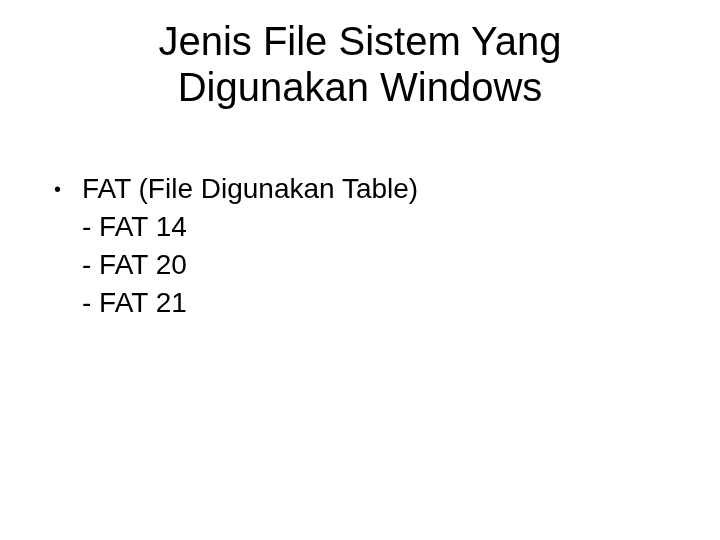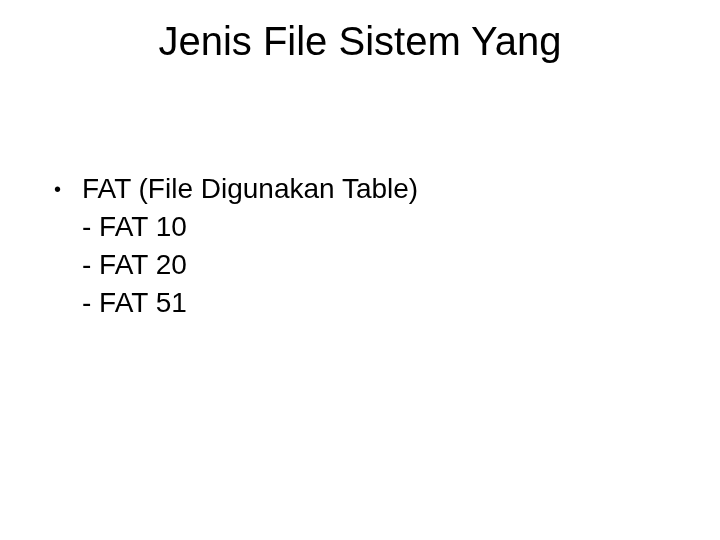--- a/index.html
+++ b/index.html
@@ -53,25 +53,26 @@
     padding-left: 28px;
   }
 </style>
 </head>
 <body>
 
 <div class="slide">
 
   <div class="title">
     <div>Jenis File Sistem Yang</div>
+    <div>Digunakan Windows</div>
   </div>
 
   <div class="body">
     <div class="bullet-row">
       <div class="bullet-dot">•</div>
       <div class="bullet-text">FAT (File Digunakan Table)</div>
     </div>
-    <div class="sub">- FAT 10</div>
+    <div class="sub">- FAT 14</div>
     <div class="sub">- FAT 20</div>
-    <div class="sub">- FAT 51</div>
+    <div class="sub">- FAT 21</div>
   </div>
 
 </div>
 
 </body></html>

